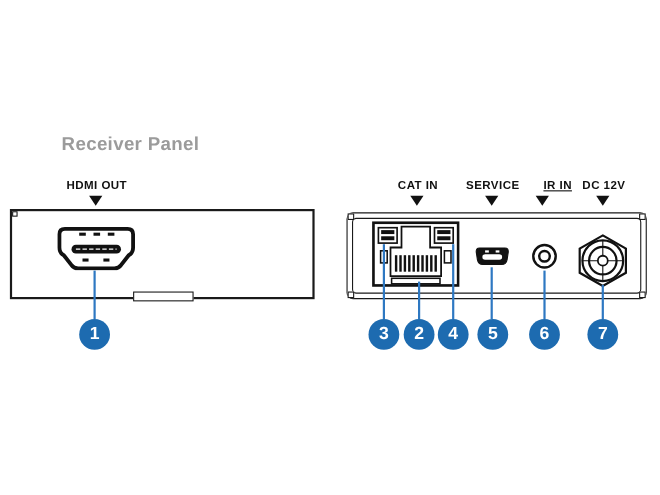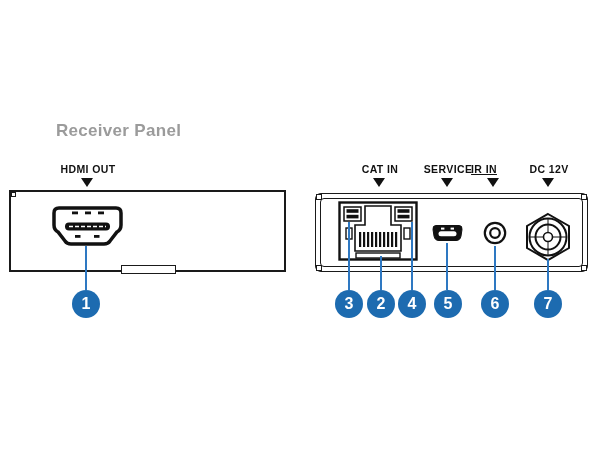--- a/index.html
+++ b/index.html
@@ -58,21 +58,21 @@
       <rect x="23" y="29" width="5.5" height="2.8" fill="#111"></rect>
       <rect x="42" y="29" width="5.5" height="2.8" fill="#111"></rect>
     </svg>
   </div>
 
   <div class="abs callout-line" style="left:85px;top:246px;height:44px;"></div>
   <div class="abs callout-circle" style="left:72px;top:290px;">1</div>
 
   <div class="abs port-label" style="left:388px;top:163px;">SERVICE</div>
   <div class="abs port-label" style="left:320px;top:163px;">CAT IN</div>
-  <div class="abs port-label" style="left:424px;top:163px;text-decoration:underline;">IR IN</div>
+  <div class="abs port-label" style="left:447px;top:163px;text-decoration:underline;">IR IN</div>
   <div class="abs port-label" style="left:489px;top:163px;">DC 12V</div>
 
   <div class="abs down-tri" style="left:373px;top:178px;"></div>
   <div class="abs down-tri" style="left:441px;top:178px;"></div>
   <div class="abs down-tri" style="left:487px;top:178px;"></div>
   <div class="abs down-tri" style="left:542px;top:178px;"></div>
 
   <div class="abs device device-rear" style="left:315px;top:193px;"></div>
   <div class="abs rear-inner" style="left:320px;top:198px;width:263px;height:69px;"></div>
   <div class="abs corner-tab" style="left:316px;top:194px;"></div>

